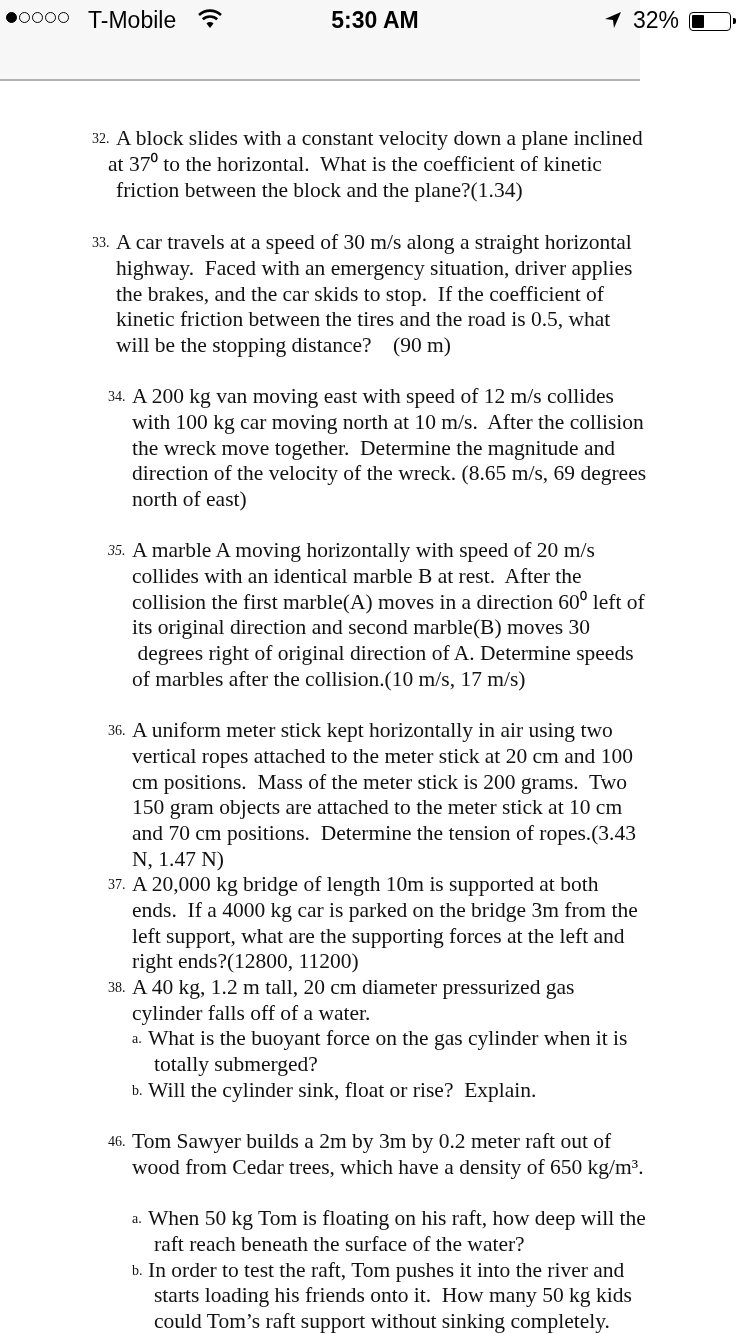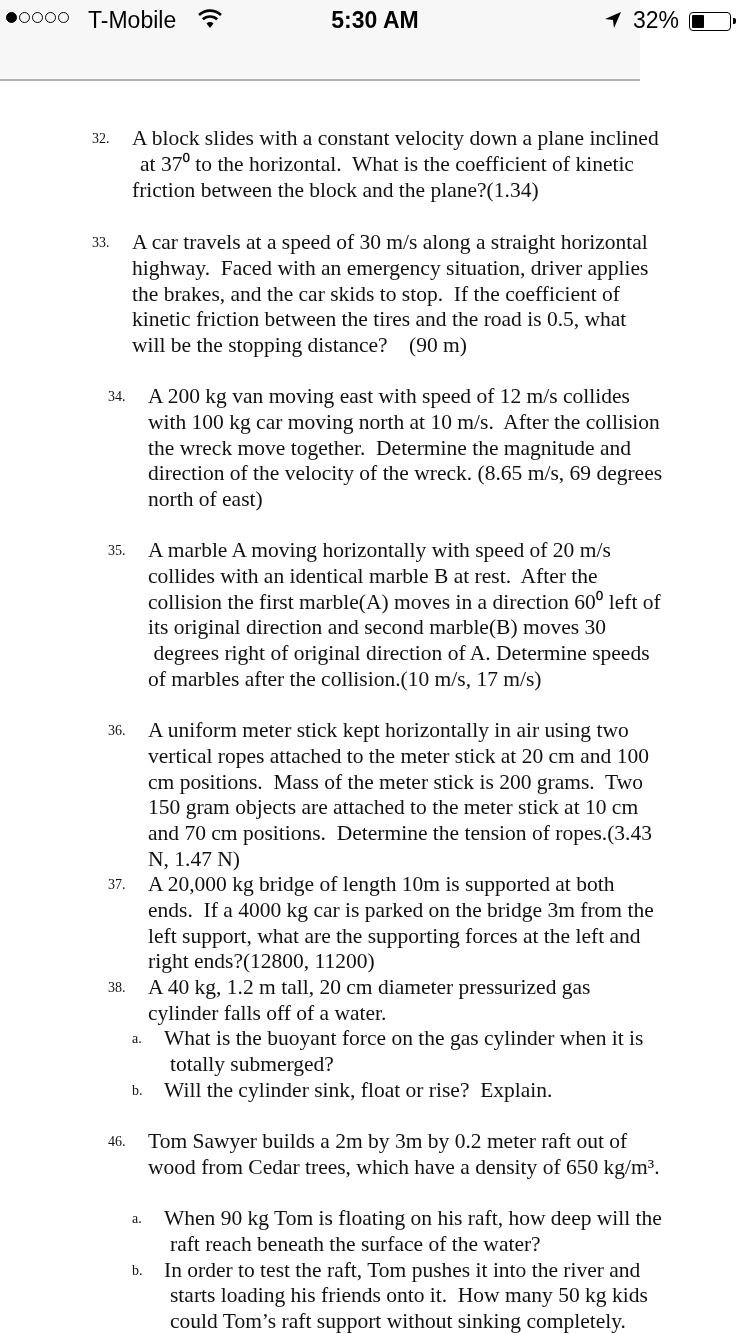--- a/index.html
+++ b/index.html
@@ -13,21 +13,21 @@
   .wifi { position:absolute; left:197px; top:2px; }
   .time { position:absolute; left:0; width:750px; text-align:center; top:1px; font-weight:bold; }
   .loc { position:absolute; left:603px; top:3px; }
   .batt-pct { position:absolute; left:633px; top:1px; }
   .battery { position:absolute; left:689px; top:6px; width:42px; height:19px; border:1.5px solid #000; border-radius:4px; box-sizing:border-box; }
   .battery .fill { position:absolute; left:2px; top:2px; bottom:2px; border-radius:1px; background:#000; }
   .battery .nub { position:absolute; right:-6px; top:5px; width:3px; height:6px; background:#000; border-radius:0 2px 2px 0; }
   .urlbar { position:absolute; top:40px; left:0; width:750px; text-align:center; font-size:23px; }
   .urlbar .lock { display:inline-block; vertical-align:middle; margin-right:8px; }
   .doc { position:absolute; left:0; top:81px; width:750px; }
-  .item { position:absolute; font-size:21.5px; line-height:25.8px; white-space:pre;margin-left:16px; }
+  .item { position:absolute; font-size:21.5px; line-height:25.8px; white-space:pre; }
   .num { position:absolute; font-size:14px; }
   .line { position:absolute; }
 </style>
 </head>
 <body>
 
 <div class="topbar">
   <div class="status">
     <div class="signal">
       <span class="dot on"></span>
@@ -54,35 +54,35 @@
     <div class="battery">
       <div class="fill" id="batt-fill" style="width: 11.52px;"></div>
       <div class="nub"></div>
     </div>
   </div>
 </div>
 
 <div class="doc" id="doc">
     <div class="num" style="left: 92px; top: 50px;">32.</div>
     <div class="item line" style="left: 116px; top: 45px;">A block slides with a constant velocity down a plane inclined</div>
-    <div class="item line" style="left: 124px; top: 70.8px;">at 37⁰ to the horizontal.  What is the coefficient of kinetic</div>
+    <div class="item line" style="left: 108px; top: 70.8px;">at 37⁰ to the horizontal.  What is the coefficient of kinetic</div>
     <div class="item line" style="left: 116px; top: 96.6px;">friction between the block and the plane?(1.34)</div>
     <div class="num" style="left: 92px; top: 154px;">33.</div>
     <div class="item line" style="left: 116px; top: 149px;">A car travels at a speed of 30 m/s along a straight horizontal</div>
     <div class="item line" style="left: 116px; top: 174.8px;">highway.  Faced with an emergency situation, driver applies</div>
     <div class="item line" style="left: 116px; top: 200.6px;">the brakes, and the car skids to stop.  If the coefficient of</div>
     <div class="item line" style="left: 116px; top: 226.4px;">kinetic friction between the tires and the road is 0.5, what</div>
     <div class="item line" style="left: 116px; top: 252.2px;">will be the stopping distance?    (90 m)</div>
     <div class="num" style="left: 108px; top: 308px;">34.</div>
     <div class="item line" style="left: 132px; top: 303px;">A 200 kg van moving east with speed of 12 m/s collides</div>
     <div class="item line" style="left: 132px; top: 328.8px;">with 100 kg car moving north at 10 m/s.  After the collision</div>
     <div class="item line" style="left: 132px; top: 354.6px;">the wreck move together.  Determine the magnitude and</div>
     <div class="item line" style="left: 132px; top: 380.4px;">direction of the velocity of the wreck. (8.65 m/s, 69 degrees</div>
     <div class="item line" style="left: 132px; top: 406.2px;">north of east)</div>
-    <div class="num" style="left: 108px; top: 462px;">35.</div>
+    <div class="num" style="left: 108px; top: 462px; font-style: italic;">35.</div>
     <div class="item line" style="left: 132px; top: 457px;">A marble A moving horizontally with speed of 20 m/s</div>
     <div class="item line" style="left: 132px; top: 482.8px;">collides with an identical marble B at rest.  After the</div>
     <div class="item line" style="left: 132px; top: 508.6px;">collision the first marble(A) moves in a direction 60⁰ left of</div>
     <div class="item line" style="left: 132px; top: 534.4px;">its original direction and second marble(B) moves 30</div>
     <div class="item line" style="left: 132px; top: 560.2px;"> degrees right of original direction of A. Determine speeds</div>
     <div class="item line" style="left: 132px; top: 586px;">of marbles after the collision.(10 m/s, 17 m/s)</div>
     <div class="num" style="left: 108px; top: 642px;">36.</div>
     <div class="item line" style="left: 132px; top: 637px;">A uniform meter stick kept horizontally in air using two</div>
     <div class="item line" style="left: 132px; top: 662.8px;">vertical ropes attached to the meter stick at 20 cm and 100</div>
     <div class="item line" style="left: 132px; top: 688.6px;">cm positions.  Mass of the meter stick is 200 grams.  Two</div>
@@ -99,19 +99,19 @@
     <div class="item line" style="left: 132px; top: 919.8px;">cylinder falls off of a water.</div>
     <div class="num" style="left: 132px; top: 950px;">a.</div>
     <div class="item line" style="left: 148px; top: 945px;">What is the buoyant force on the gas cylinder when it is</div>
     <div class="item line" style="left: 154px; top: 970.8px;">totally submerged?</div>
     <div class="num" style="left: 132px; top: 1001.6px;">b.</div>
     <div class="item line" style="left: 148px; top: 996.6px;">Will the cylinder sink, float or rise?  Explain.</div>
     <div class="num" style="left: 108px; top: 1053px;">46.</div>
     <div class="item line" style="left: 132px; top: 1048px;">Tom Sawyer builds a 2m by 3m by 0.2 meter raft out of</div>
     <div class="item line" style="left: 132px; top: 1073.8px;">wood from Cedar trees, which have a density of 650 kg/m³.</div>
     <div class="num" style="left: 132px; top: 1130px;">a.</div>
-    <div class="item line" style="left: 148px; top: 1125px;">When 90 kg Tom is floating on his raft, how deep will the</div>
+    <div class="item line" style="left: 148px; top: 1125px;">When 50 kg Tom is floating on his raft, how deep will the</div>
     <div class="item line" style="left: 154px; top: 1150.8px;">raft reach beneath the surface of the water?</div>
     <div class="num" style="left: 132px; top: 1181.6px;">b.</div>
     <div class="item line" style="left: 148px; top: 1176.6px;">In order to test the raft, Tom pushes it into the river and</div>
     <div class="item line" style="left: 154px; top: 1202.4px;">starts loading his friends onto it.  How many 50 kg kids</div>
     <div class="item line" style="left: 154px; top: 1228.2px;">could Tom’s raft support without sinking completely.</div>
   </div>
 
 </body></html>

